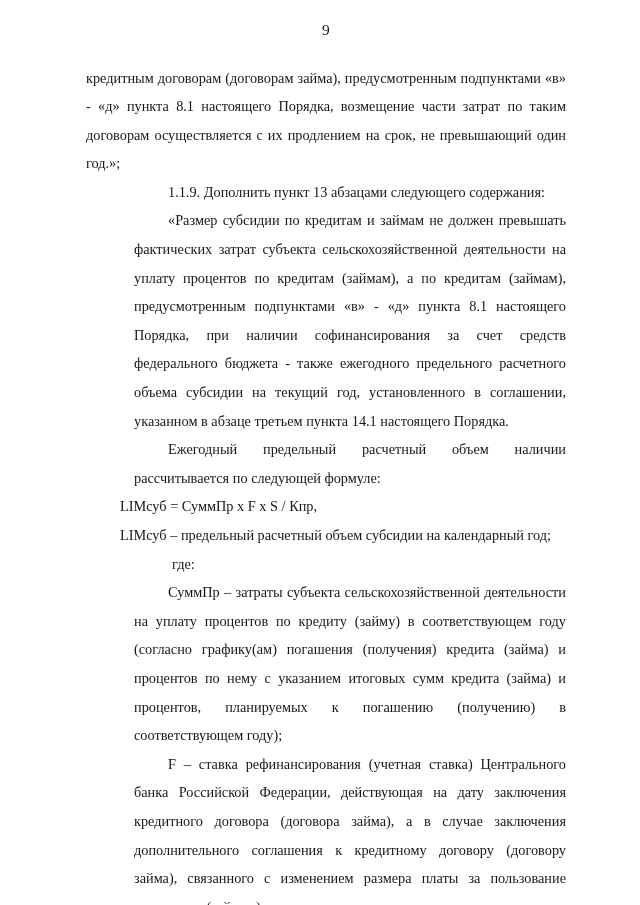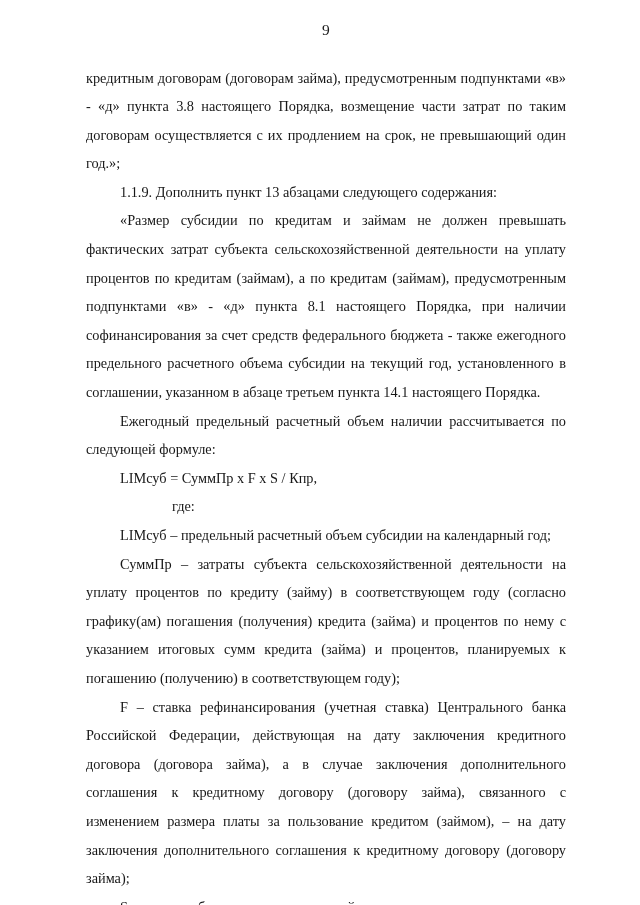--- a/index.html
+++ b/index.html
@@ -37,20 +37,21 @@
     text-justify: inter-word;
     color: #171717;
   }
   .para {
     margin: 0;
     text-align: justify;
     text-align-last: left;
   }
   .para.indent {
     text-indent: 34px;
+    margin-left: 48px;
   }
   .para.noindent {
     text-indent: 0;
   }
   .formula {
     text-indent: 34px;
     text-align: left;
   }
   .gde {
     text-indent: 86px;
@@ -59,33 +60,33 @@
 </style>
 </head>
 <body>
 
 <div class="page">
 
   <div class="page-number">9</div>
 
   <div class="body-text">
 
-    <p class="para noindent">кредитным договорам (договорам займа), предусмотренным подпунктами «в» - «д» пункта 3.8 настоящего Порядка, возмещение части затрат по таким договорам осуществляется с их продлением на срок, не превышающий один год.»;</p>
+    <p class="para noindent">кредитным договорам (договорам займа), предусмотренным подпунктами «в» - «д» пункта 8.1 настоящего Порядка, возмещение части затрат по таким договорам осуществляется с их продлением на срок, не превышающий один год.»;</p>
 
     <p class="para indent">1.1.9. Дополнить пункт 13 абзацами следующего содержания:</p>
 
     <p class="para indent">«Размер субсидии по кредитам и займам не должен превышать фактических затрат субъекта сельскохозяйственной деятельности на уплату процентов по кредитам (займам), а по кредитам (займам), предусмотренным подпунктами «в» - «д» пункта 8.1 настоящего Порядка, при наличии софинансирования за счет средств федерального бюджета - также ежегодного предельного расчетного объема субсидии на текущий год, установленного в соглашении, указанном в абзаце третьем пункта 14.1 настоящего Порядка.</p>
 
     <p class="para indent">Ежегодный предельный расчетный объем наличии рассчитывается по следующей формуле:</p>
 
     <p class="para formula">LIMсуб = СуммПр х F х S / Кпр,</p>
 
+    <p class="para formula">LIMсуб – предельный расчетный объем субсидии на календарный год;</p>
+
     <p class="para gde">где:</p>
-
-    <p class="para formula">LIMсуб – предельный расчетный объем субсидии на календарный год;</p>
 
     <p class="para indent">СуммПр – затраты субъекта сельскохозяйственной деятельности на уплату процентов по кредиту (займу) в соответствующем году (согласно графику(ам) погашения (получения) кредита (займа) и процентов по нему с указанием итоговых сумм кредита (займа) и процентов, планируемых к погашению (получению) в соответствующем году);</p>
 
     <p class="para indent">F – ставка рефинансирования (учетная ставка) Центрального банка Российской Федерации, действующая на дату заключения кредитного договора (договора займа), а в случае заключения дополнительного соглашения к кредитному договору (договору займа), связанного с изменением размера платы за пользование кредитом (займом), – на дату заключения дополнительного соглашения к кредитному договору (договору займа);</p>
 
     <p class="para formula">S – ставка субсидии по кредитам и займам;</p>
 
   </div>
 </div>
 

